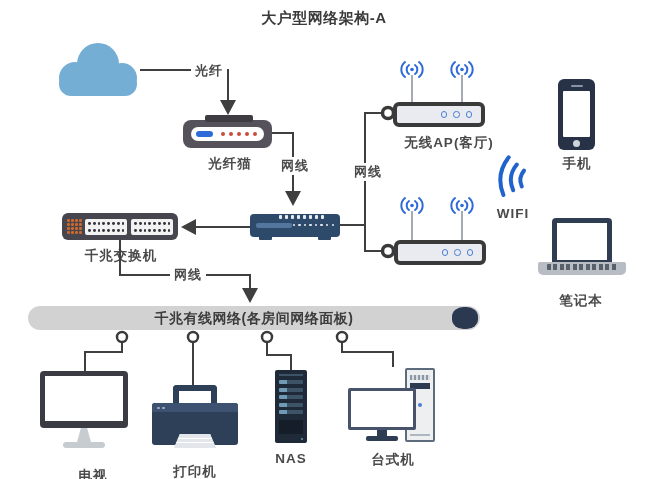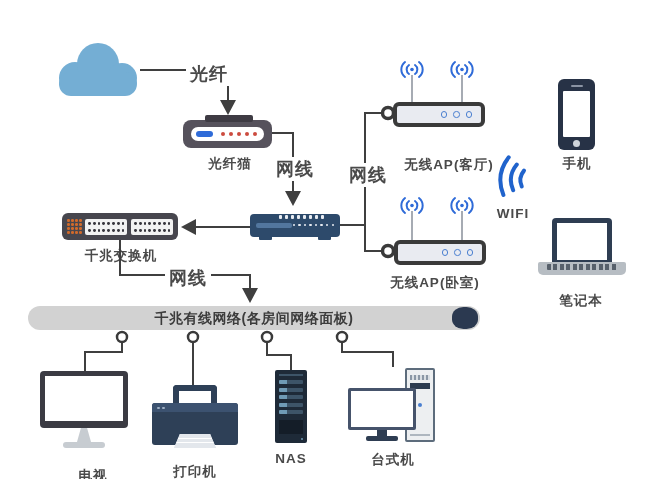--- a/index.html
+++ b/index.html
@@ -9,21 +9,21 @@
   }
   .title{
     position:absolute;left:324px;top:9px;transform:translateX(-50%);
     font-size:15px;font-weight:bold;color:#3a3a3a;letter-spacing:.5px;white-space:nowrap;
   }
   .lbl{
     position:absolute;transform:translateX(-50%);font-size:13.5px;font-weight:bold;
     color:#4a4a4a;letter-spacing:1px;white-space:nowrap;
   }
   .cable-lbl{
-    position:absolute;transform:translateX(-50%);font-size:18px;font-weight:bold;
+    position:absolute;transform:translateX(-50%);font-size:13px;font-weight:bold;
     color:#4a4a4a;letter-spacing:1px;background:#fff;padding:0 4px;white-space:nowrap;z-index:3;
   }
   svg.wires{position:absolute;left:0;top:0;z-index:1;}
   .node{position:absolute;z-index:2;}
 
   
   .modem{left:183px;top:120px;width:89px;height:28px;background:#56525c;border-radius:8px;}
   .modem .tab{position:absolute;left:22px;top:-5px;width:48px;height:7px;background:#3e3b43;border-radius:2px;}
   .modem .strip{position:absolute;left:8px;top:7px;width:73px;height:14px;background:#fff;border-radius:7px;display:flex;align-items:center;}
   .modem .pill{margin-left:5px;width:17px;height:6px;background:#2f6bd8;border-radius:3px;}
@@ -104,20 +104,21 @@
   .tower .tline{position:absolute;bottom:4px;left:3px;right:3px;height:2px;background:#aeb6bf;}
   .dt-mon{left:348px;top:388px;width:68px;height:42px;box-sizing:border-box;background:#fff;border:3px solid #46536b;border-radius:2px;}
   .dt-neck{left:377px;top:430px;width:10px;height:6px;background:#2e3d52;}
   .dt-base{left:366px;top:436px;width:32px;height:5px;background:#2e3d52;border-radius:2px;}
 </style>
 </head>
 <body>
 
 <div id="canvas">
 
+  <div class="title">大户型网络架构-A</div>
 
   <svg class="wires" width="647" height="479">
     <g stroke="#3f3f3f" stroke-width="2" fill="none">
       <path d="M140,70 H228 V100"></path>
       <path d="M272,133 H293 V191"></path>
       <path d="M250,227 H196"></path>
       <path d="M340,225 H365"></path>
       <path d="M381,113 H365 V251 H381"></path>
       <path d="M120,240 V275 H250 V288"></path>
       <path d="M122,342 V352 H85 V371"></path>
@@ -269,21 +270,21 @@
   </svg>
   <svg class="node" style="left:450px;top:58px;" width="24" height="22" viewBox="0 0 24 22">
     <g stroke="#2f6bd8" stroke-width="2" fill="none" stroke-linecap="round">
       <path d="M9,7 A5.5,5.5 0 0 0 9,16"></path>
         <path d="M5,4 A9.5,9.5 0 0 0 5,19"></path>
       <path d="M15,7 A5.5,5.5 0 0 1 15,16"></path>
         <path d="M19,4 A9.5,9.5 0 0 1 19,19"></path>
     </g>
       <circle cx="12" cy="11.5" r="1.8" fill="#2f6bd8"></circle>
   </svg>
-  <div class="lbl" style="left:449px;top:134px;margin-top:22px;">无线AP(客厅)</div>
+  <div class="lbl" style="left:449px;top:134px;">无线AP(客厅)</div>
 
   <div class="node ap ap2">
       <span></span>
       <span></span>
       <span></span>
     </div>
   <svg class="node" style="left:400px;top:194px;" width="24" height="22" viewBox="0 0 24 22">
     <g stroke="#2f6bd8" stroke-width="2" fill="none" stroke-linecap="round">
       <path d="M9,7 A5.5,5.5 0 0 0 9,16"></path>
         <path d="M5,4 A9.5,9.5 0 0 0 5,19"></path>
@@ -294,21 +295,20 @@
   </svg>
   <svg class="node" style="left:450px;top:194px;" width="24" height="22" viewBox="0 0 24 22">
     <g stroke="#2f6bd8" stroke-width="2" fill="none" stroke-linecap="round">
       <path d="M9,7 A5.5,5.5 0 0 0 9,16"></path>
         <path d="M5,4 A9.5,9.5 0 0 0 5,19"></path>
       <path d="M15,7 A5.5,5.5 0 0 1 15,16"></path>
         <path d="M19,4 A9.5,9.5 0 0 1 19,19"></path>
     </g>
       <circle cx="12" cy="11.5" r="1.8" fill="#2f6bd8"></circle>
   </svg>
-  <div class="lbl" style="left:435px;top:274px;">无线AP(卧室)</div>
 
   <svg class="node" style="left:492px;top:155px;" width="40" height="44" viewBox="0 0 40 44">
     <g stroke="#2063cc" stroke-width="4" fill="none" stroke-linecap="round" transform="rotate(8 20 22)">
       <path d="M14,3 Q3,22 14,41"></path>
         <path d="M23,9 Q15,22 23,35"></path>
         <path d="M31,14 Q26,22 31,30"></path>
     </g>
   </svg>
   <div class="lbl" style="left:513px;top:206px;">WIFI</div>
 

